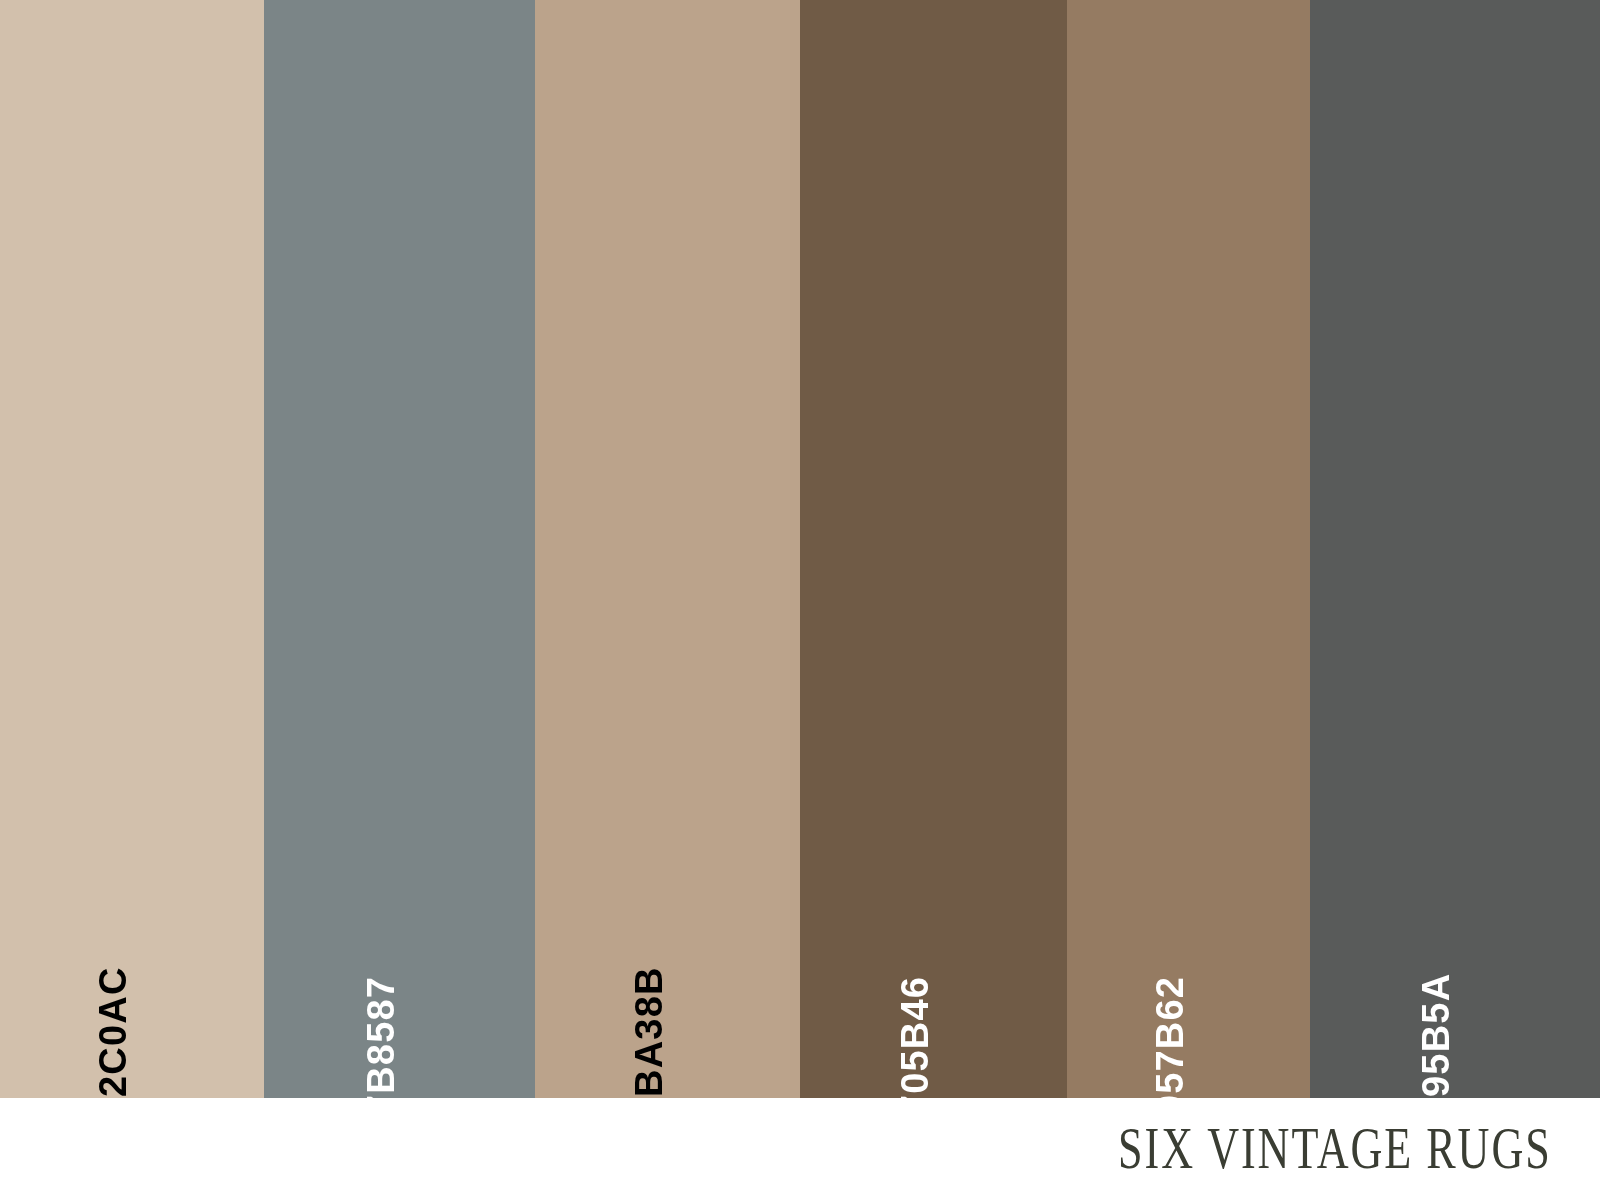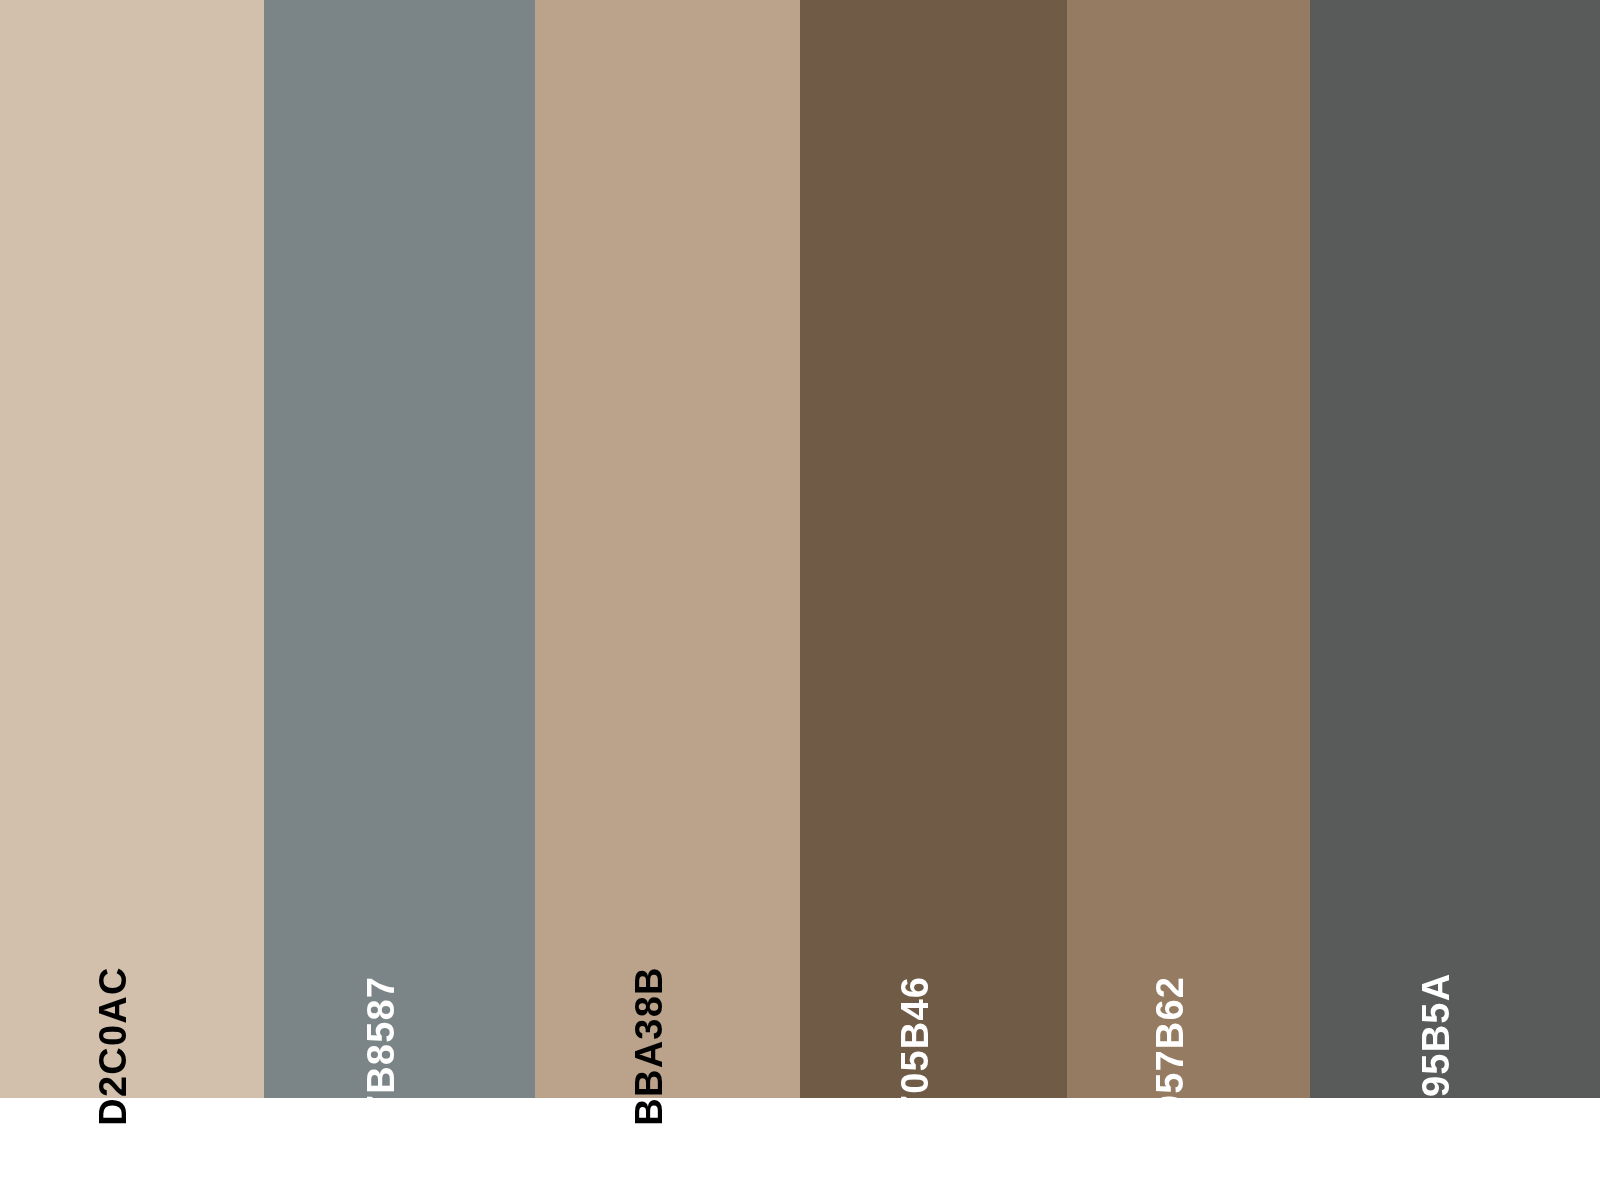--- a/index.html
+++ b/index.html
@@ -103,14 +103,17 @@
         <span class="swatch-label on-dark" style="color: rgb(255, 255, 255);">705B46</span>
       </div>
       <div class="swatch" style="width: 243px; background: rgb(149, 123, 98);">
         <span class="swatch-label on-dark" style="color: rgb(255, 255, 255);">957B62</span>
       </div>
       <div class="swatch" style="width: 290px; background: rgb(89, 91, 90);">
         <span class="swatch-label on-dark" style="color: rgb(255, 255, 255);">595B5A</span>
       </div>
     </div>
 
+  <div class="footer" style="top: 1098px; height: 102px;">
+    <div class="brand-wordmark">SIX VINTAGE RUGS</div>
+  </div>
 
 </div>
 
 </body></html>

